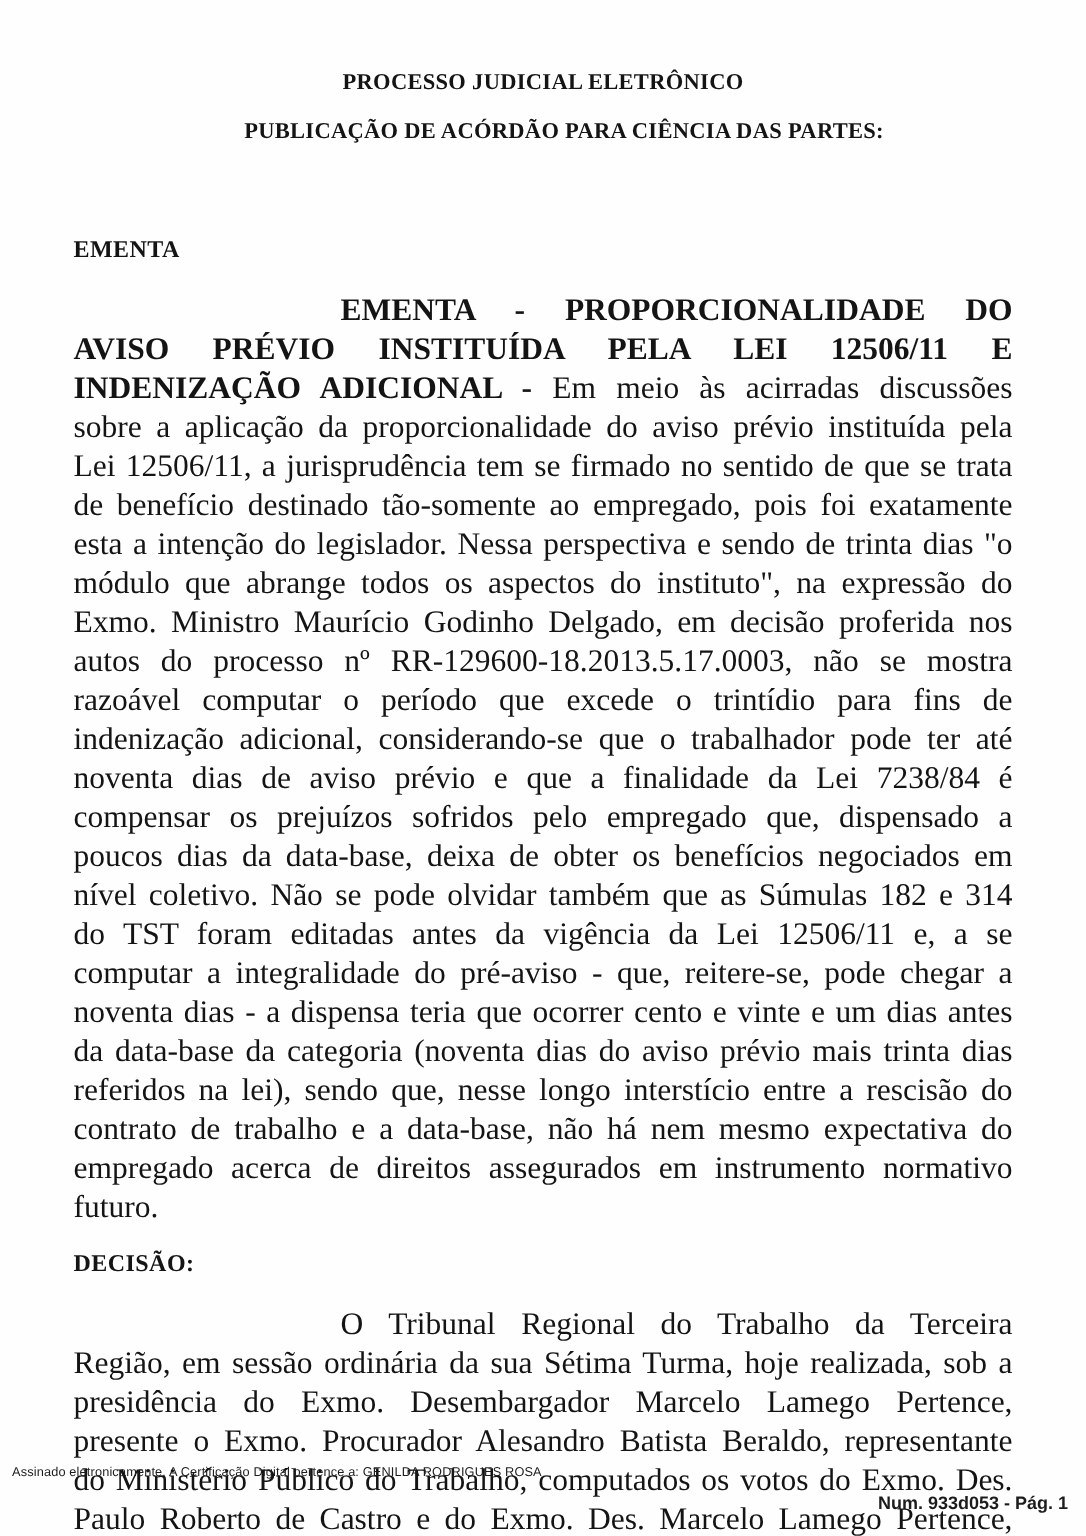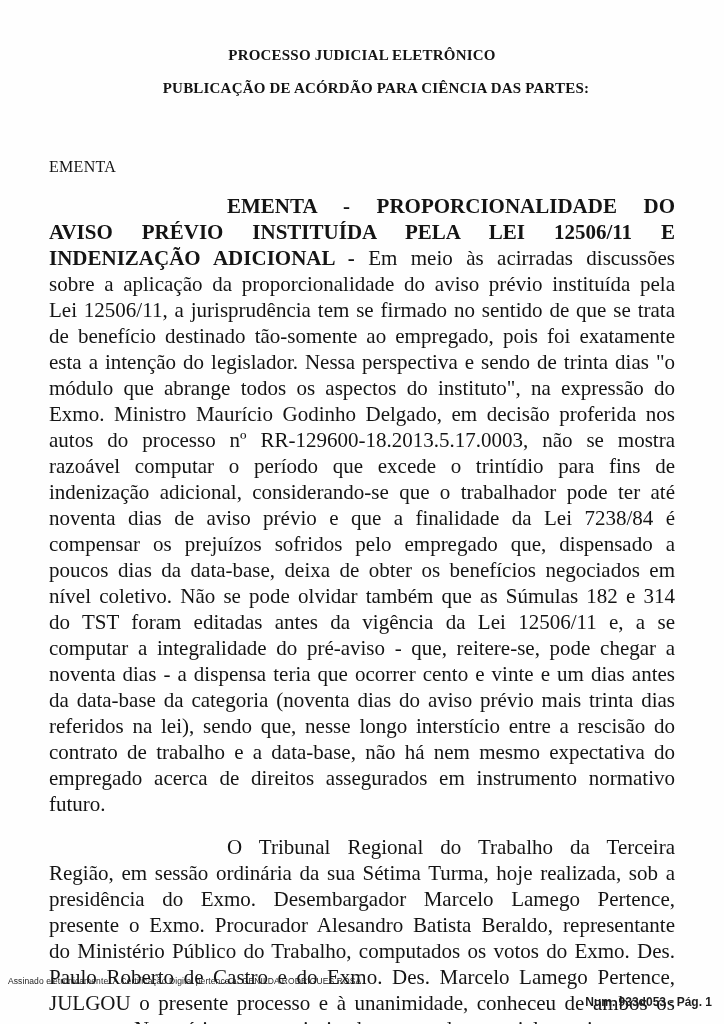--- a/index.html
+++ b/index.html
@@ -28,21 +28,21 @@
   .doc-header .hline + .hline {
     margin-top: 16px;
     padding-left: 28px;
   }
   .content {
     margin: 0 49px;
   }
   .section-heading {
     margin: 0;
     font-size: 16px;
-    font-weight: normal;
+    font-weight: bold;
     letter-spacing: 0.3px;
   }
   .heading-ementa {
     margin-top: 61px;
   }
   .heading-decisao {
     margin-top: 17px;
   }
   p.body-par {
     margin: 0;
@@ -85,20 +85,21 @@
     <div class="hline">PROCESSO JUDICIAL ELETRÔNICO</div>
     <div class="hline">PUBLICAÇÃO DE ACÓRDÃO PARA CIÊNCIA DAS PARTES:</div>
   </div>
 
   <div class="content">
 
     <h2 class="section-heading heading-ementa">EMENTA</h2>
 
     <p class="body-par"><span class="lead-bold">EMENTA - PROPORCIONALIDADE DO AVISO PRÉVIO INSTITUÍDA PELA LEI 12506/11 E INDENIZAÇÃO ADICIONAL - </span><span>Em meio às acirradas discussões sobre a aplicação da proporcionalidade do aviso prévio instituída pela Lei 12506/11, a jurisprudência tem se firmado no sentido de que se trata de benefício destinado tão-somente ao empregado, pois foi exatamente esta a intenção do legislador. Nessa perspectiva e sendo de trinta dias "o módulo que abrange todos os aspectos do instituto", na expressão do Exmo. Ministro Maurício Godinho Delgado, em decisão proferida nos autos do processo nº RR-129600-18.2013.5.17.0003, não se mostra razoável computar o período que excede o trintídio para fins de indenização adicional, considerando-se que o trabalhador pode ter até noventa dias de aviso prévio e que a finalidade da Lei 7238/84 é compensar os prejuízos sofridos pelo empregado que, dispensado a poucos dias da data-base, deixa de obter os benefícios negociados em nível coletivo. Não se pode olvidar também que as Súmulas 182 e 314 do TST foram editadas antes da vigência da Lei 12506/11 e, a se computar a integralidade do pré-aviso - que, reitere-se, pode chegar a noventa dias - a dispensa teria que ocorrer cento e vinte e um dias antes da data-base da categoria (noventa dias do aviso prévio mais trinta dias referidos na lei), sendo que, nesse longo interstício entre a rescisão do contrato de trabalho e a data-base, não há nem mesmo expectativa do empregado acerca de direitos assegurados em instrumento normativo futuro.</span></p>
 
+    <h2 class="section-heading heading-decisao">DECISÃO:</h2>
 
     <p class="body-par"><span>O Tribunal Regional do Trabalho da Terceira Região, em sessão ordinária da sua Sétima Turma, hoje realizada, sob a presidência do Exmo. Desembargador Marcelo Lamego Pertence, presente o Exmo. Procurador Alesandro Batista Beraldo, representante do Ministério Público do Trabalho, computados os votos do Exmo. Des. Paulo Roberto de Castro e do Exmo. Des. Marcelo Lamego Pertence, JULGOU o presente processo e à unanimidade, conheceu de ambos os recursos. No mérito, por maioria de votos, deu parcial provimento ao apelo do reclamante para condenar a ré a lhe pagar: 1) como extras, vinte e cinco minutos por dia laborado (tempo à disposição), bem como as horas excedentes da sexta diária e trigésima sexta semanal, não cumulativamente, como se apurar pelos cartões de ponto, com o adicional convencional e, na falta deste, de 50%, e reflexos em RSR, férias mais um terço, 13os. salários, aviso prévio e FGTS mais 40%, autorizada a dedução dos valores comprovadamente quitados aos mesmos títulos, e 2) indenização por despesas com advogado, equivalente a 20% do valor bruto da condenação, observados os critérios de liquidação fixados na fundamentação.  Deu provimento</span></p>
 
   </div>
 
   <div class="doc-footer">
     <div>Assinado eletronicamente. A Certificação Digital pertence a: GENILDA RODRIGUES ROSA</div>
   </div>
 
   <div class="page-ref">Num. 933d053 - Pág. 1</div>

